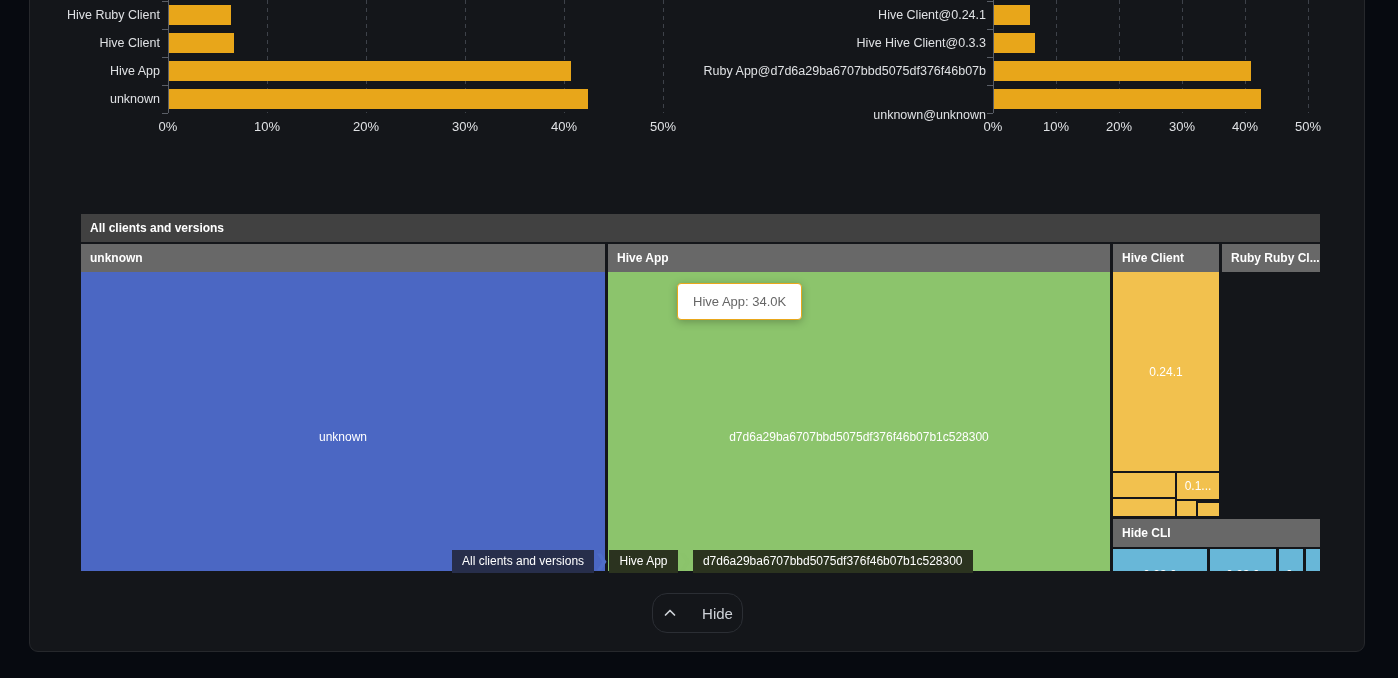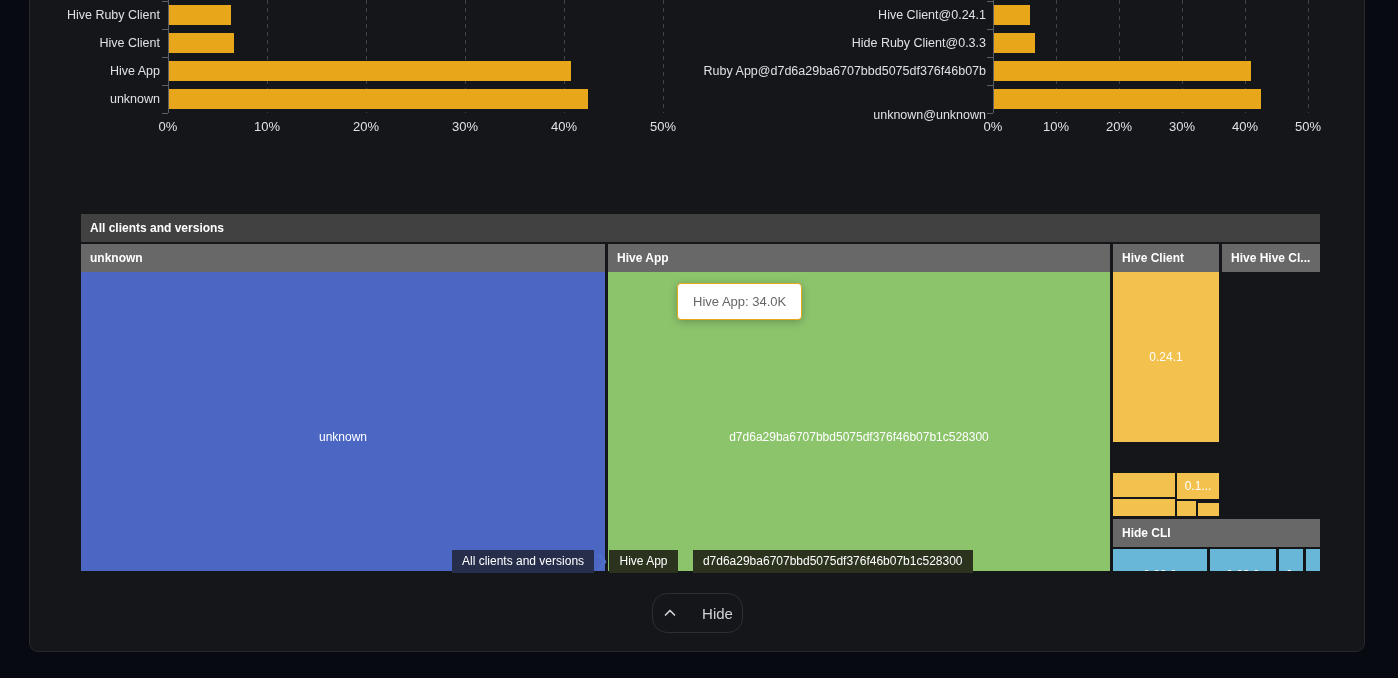--- a/index.html
+++ b/index.html
@@ -102,42 +102,42 @@
     <div class="x-tick" style="left: 1245px; top: 119px;">40%</div>
     <div class="vgrid" style="left: 1308px; top: 0px; height: 113px;"></div>
     <div class="x-tick" style="left: 1308px; top: 119px;">50%</div>
     <div class="cat-tick" style="left: 987px; top: 1px;"></div>
     <div class="cat-tick" style="left: 987px; top: 29px;"></div>
     <div class="cat-tick" style="left: 987px; top: 57px;"></div>
     <div class="cat-tick" style="left: 987px; top: 85px;"></div>
     <div class="cat-tick" style="left: 987px; top: 113px;"></div>
     <div class="cat-label" style="left: 566px; width: 420px; top: 1px;">Hive Client@0.24.1</div>
     <div class="bar" style="left: 994px; top: 5px; width: 36px; background: rgb(232, 166, 26);"></div>
-    <div class="cat-label" style="left: 566px; width: 420px; top: 29px;">Hide Ruby Client@0.3.3</div>
+    <div class="cat-label" style="left: 566px; width: 420px; top: 29px;">Hive Hive Client@0.3.3</div>
     <div class="bar" style="left: 994px; top: 33px; width: 41px; background: rgb(232, 166, 26);"></div>
     <div class="cat-label" style="left: 566px; width: 420px; top: 57px;">Ruby App@d7d6a29ba6707bbd5075df376f46b07b</div>
     <div class="bar" style="left: 994px; top: 61px; width: 257px; background: rgb(232, 166, 26);"></div>
     <div class="cat-label" style="left: 566px; width: 420px; top: 85px; margin-top: 16px;">unknown@unknown</div>
     <div class="bar" style="left: 994px; top: 89px; width: 267px; background: rgb(232, 166, 26);"></div>
   </div>
 
 <div class="treemap" id="treemap">
   <div class="tm-title" style="background: rgb(65, 65, 65);">All clients and versions</div>
 <div class="tm-header" style="left: 0px; top: 30px; width: 524px; height: 28px; background: rgb(104, 104, 104);">unknown</div>
     <div class="tm-cell" style="left: 0px; top: 58px; width: 524px; height: 329px; background: rgb(75, 103, 195);">unknown</div>
     <div class="tm-header" style="left: 527px; top: 30px; width: 502px; height: 28px; background: rgb(104, 104, 104);">Hive App</div>
     <div class="tm-cell" style="left: 527px; top: 58px; width: 502px; height: 329px; background: rgb(140, 196, 108);">d7d6a29ba6707bbd5075df376f46b07b1c528300</div>
     <div class="tm-header" style="left: 1032px; top: 30px; width: 106px; height: 28px; background: rgb(104, 104, 104);">Hive Client</div>
-    <div class="tm-cell" style="left: 1032px; top: 58px; width: 106px; height: 170px; background: rgb(242, 193, 78);">0.24.1</div>
+    <div class="tm-cell" style="left: 1032px; top: 58px; width: 106px; height: 199px; background: rgb(242, 193, 78);">0.24.1</div>
     <div class="tm-cell" style="left: 1032px; top: 259px; width: 62px; height: 24px; background: rgb(242, 193, 78);"></div>
     <div class="tm-cell" style="left: 1096px; top: 259px; width: 42px; height: 26px; background: rgb(242, 193, 78);">0.1...</div>
     <div class="tm-cell" style="left: 1032px; top: 285px; width: 62px; height: 17px; background: rgb(242, 193, 78);"></div>
     <div class="tm-cell" style="left: 1096px; top: 287px; width: 19px; height: 15px; background: rgb(242, 193, 78);"></div>
     <div class="tm-cell" style="left: 1117px; top: 289px; width: 21px; height: 13px; background: rgb(242, 193, 78);"></div>
-    <div class="tm-header" style="left: 1141px; top: 30px; width: 98px; height: 28px; background: rgb(104, 104, 104);">Hive Hive Cl...</div>
+    <div class="tm-header" style="left: 1141px; top: 30px; width: 98px; height: 28px; background: rgb(104, 104, 104);">Ruby Ruby Cl...</div>
     <div class="tm-header" style="left: 1032px; top: 305px; width: 207px; height: 28px; background: rgb(104, 104, 104);">Hide CLI</div>
     <div class="tm-cell" style="left: 1032px; top: 335px; width: 94px; height: 52px; background: rgb(104, 183, 216);">0.23.0</div>
     <div class="tm-cell" style="left: 1129px; top: 335px; width: 66px; height: 52px; background: rgb(104, 183, 216);">0.23.0</div>
     <div class="tm-cell" style="left: 1198px; top: 335px; width: 24px; height: 52px; background: rgb(104, 183, 216);">0.</div>
     <div class="tm-cell" style="left: 1225px; top: 335px; width: 14px; height: 52px; background: rgb(104, 183, 216);"></div>
   </div>
 
 <div class="tooltip">Hive App: 34.0K</div>
 
 <div class="breadcrumb">

